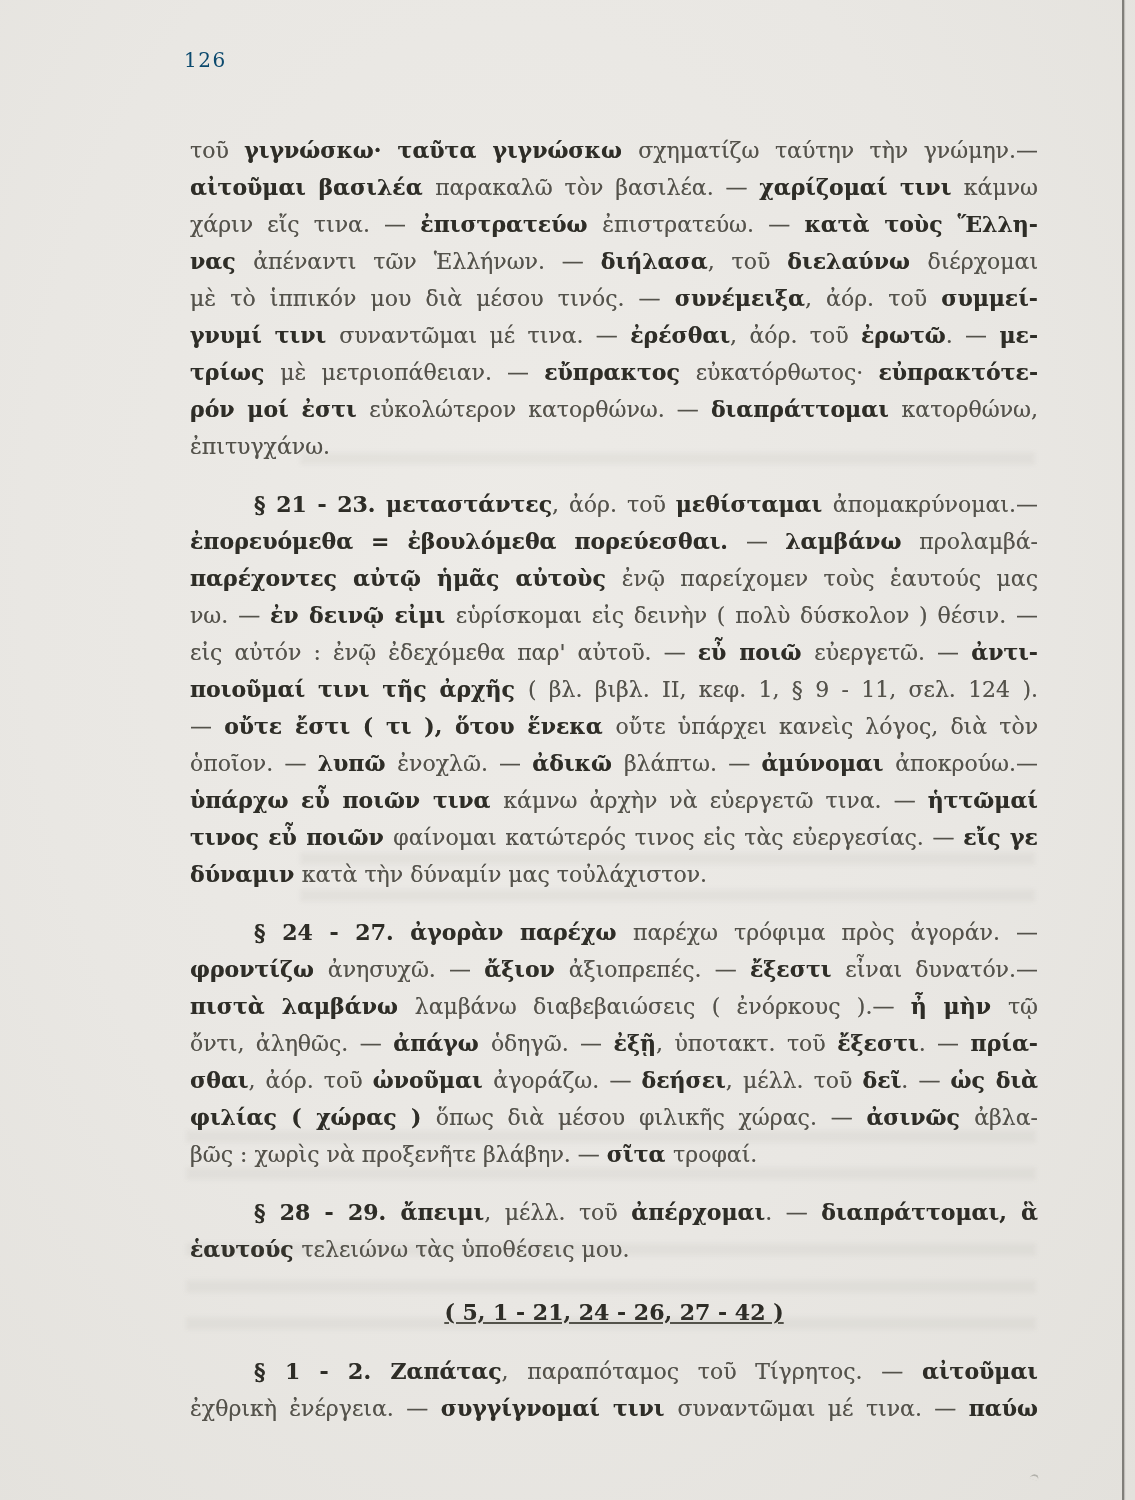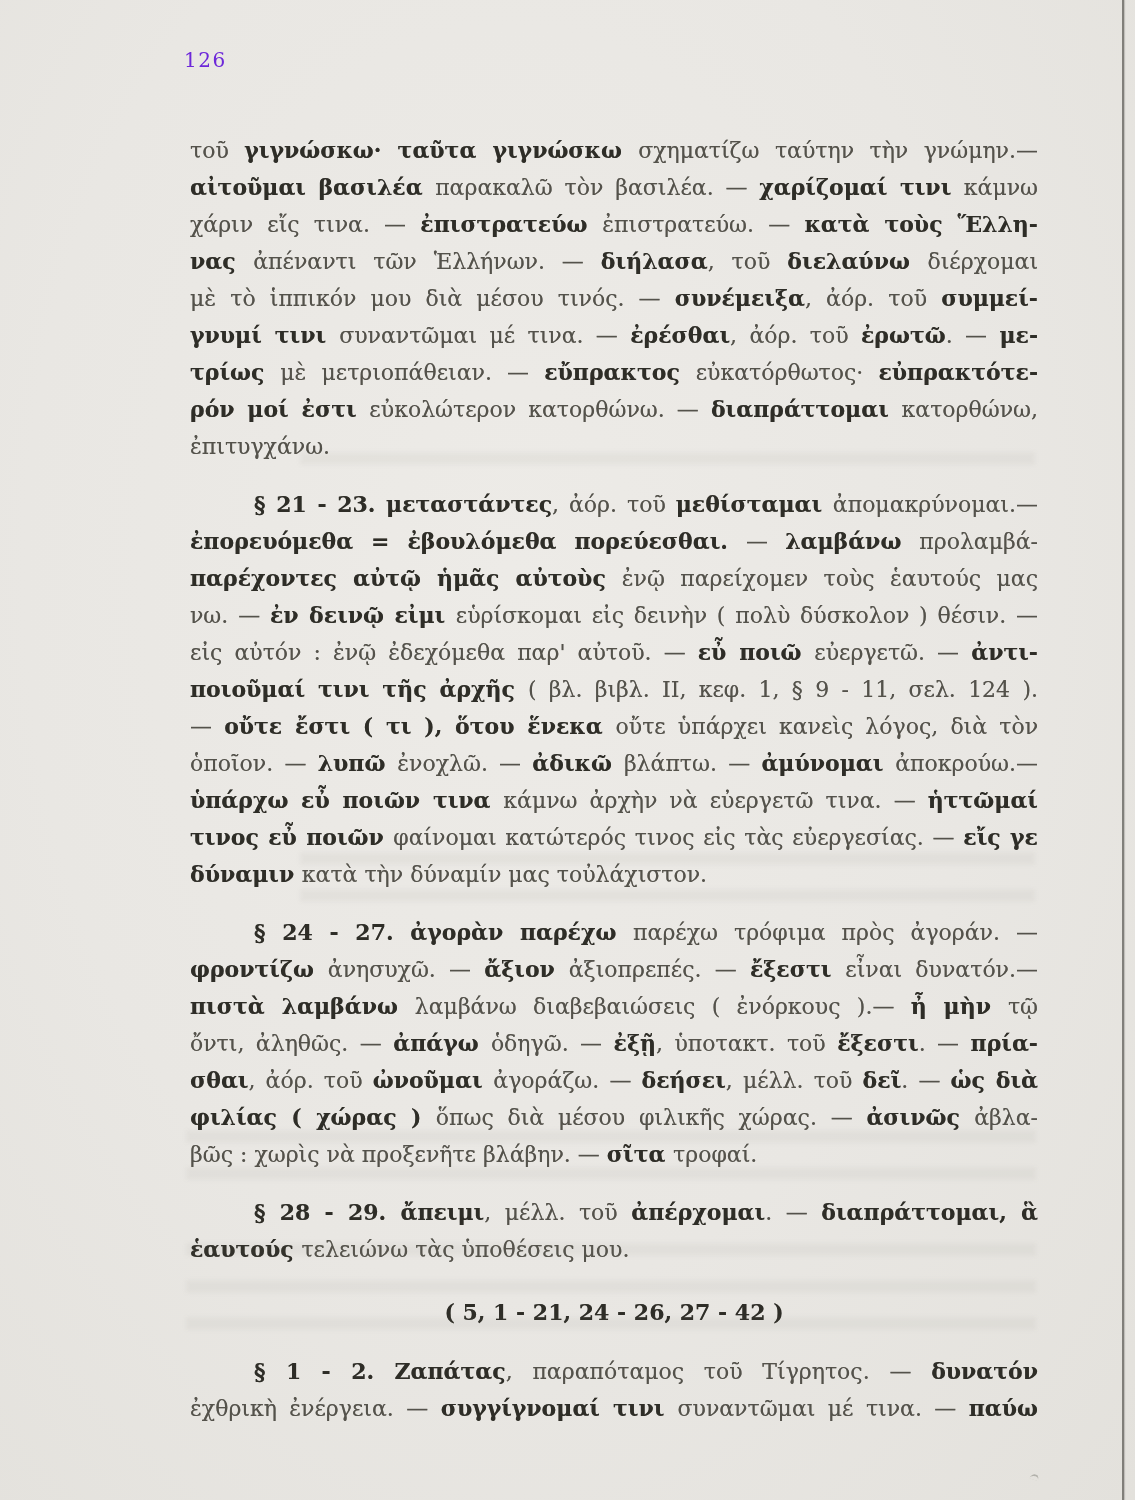--- a/index.html
+++ b/index.html
@@ -4,42 +4,42 @@
 <style>
   html,body{margin:0;padding:0;}
   body{
     width:1135px;height:1500px;overflow:hidden;position:relative;
     background:radial-gradient(ellipse at 45% 38%, #edebe7 0%, #e9e7e3 55%, #e3e1dc 100%);
     font-family:"DejaVu Serif", serif;
   }
   .page{position:absolute;inset:0;}
   .page-number{
     position:absolute;left:184px;top:48px;
-    font-size:20px;letter-spacing:1.5px;color:#6d28d9;
+    font-size:20px;letter-spacing:1.5px;color:#0c4a6e;
   }
   .text-block{
     position:absolute;left:190px;top:132px;width:848px;
     font-size:22px;color:#514f48;
   }
   .para{margin:0;}
   .line{
     height:37px;line-height:37px;overflow:hidden;
     text-align:justify;text-align-last:justify;
     white-space:normal;
     text-shadow:0 0 0.5px rgba(70,68,60,0.55);
   }
   .line.last{text-align-last:left;}
   .line.center{text-align:center;text-align-last:center;}
   .line.indent{text-indent:64px;}
   .r{font-weight:normal;color:#54524b;}
   .b{font-weight:bold;color:#2e2d27;}
   [data-name="section-21-23"],
   [data-name="section-24-27"],
   [data-name="section-28-29"]{margin-top:21px;}
-  [data-name="citation-line"]{margin-top:26px;}
+  [data-name="citation-line"]{margin-top:26px;text-decoration:underline;}
   [data-name="section-1-2"]{margin-top:22px;}
   
   .ghost{
     position:absolute;filter:blur(2px);opacity:.55;pointer-events:none;
     background:repeating-linear-gradient(180deg,
       rgba(125,122,113,0.12) 0px, rgba(125,122,113,0.12) 13px,
       rgba(125,122,113,0.0) 13px, rgba(125,122,113,0.0) 37px);
   }
   .ghost-1{left:300px;top:452px;width:735px;height:34px;}
   .ghost-2{left:300px;top:852px;width:735px;height:58px;}
@@ -96,21 +96,21 @@
         <div class="line last" data-name="text-line"><span class="r" data-name="gloss-run">βῶς : χωρὶς νὰ προξενῆτε βλάβην. — </span><span class="b" data-name="lemma-run">σῖτα </span><span class="r" data-name="gloss-run">τροφαί.</span></div>
       </div>
       <div class="para" data-name="section-28-29">
         <div class="line indent" data-name="text-line"><span class="b" data-name="lemma-run">§ 28 - 29. ἄπειμι</span><span class="r" data-name="gloss-run">, μέλλ. τοῦ </span><span class="b" data-name="lemma-run">ἀπέρχομαι</span><span class="r" data-name="gloss-run">. — </span><span class="b" data-name="lemma-run">διαπράττομαι, ἃ</span></div>
         <div class="line last" data-name="text-line"><span class="b" data-name="lemma-run">ἑαυτούς </span><span class="r" data-name="gloss-run">τελειώνω τὰς ὑποθέσεις μου.</span></div>
       </div>
       <div class="para" data-name="citation-line">
         <div class="line last center" data-name="text-line"><span class="b" data-name="lemma-run">( 5, 1 - 21, 24 - 26, 27 - 42 )</span></div>
       </div>
       <div class="para" data-name="section-1-2">
-        <div class="line indent" data-name="text-line"><span class="b" data-name="lemma-run">§ 1 - 2. Ζαπάτας</span><span class="r" data-name="gloss-run">, παραπόταμος τοῦ Τίγρητος. — </span><span class="b" data-name="lemma-run">δυνατόν</span></div>
+        <div class="line indent" data-name="text-line"><span class="b" data-name="lemma-run">§ 1 - 2. Ζαπάτας</span><span class="r" data-name="gloss-run">, παραπόταμος τοῦ Τίγρητος. — </span><span class="b" data-name="lemma-run">αἰτοῦμαι</span></div>
         <div class="line" data-name="text-line"><span class="r" data-name="gloss-run">ἐχθρικὴ ἐνέργεια. — </span><span class="b" data-name="lemma-run">συγγίγνομαί τινι </span><span class="r" data-name="gloss-run">συναντῶμαι μέ τινα. — </span><span class="b" data-name="lemma-run">παύω</span></div>
       </div>
     </div>
   <div class="ghost ghost-1" data-name="bleedthrough-ghost"></div>
   <div class="ghost ghost-2" data-name="bleedthrough-ghost"></div>
   <div class="ghost ghost-3" data-name="bleedthrough-ghost"></div>
   <div class="ghost ghost-4" data-name="bleedthrough-ghost"></div>
   <div class="page-edge-line" data-name="page-edge-line"></div>
   <div class="scan-speck" data-name="scan-speck"></div>
 </div>

